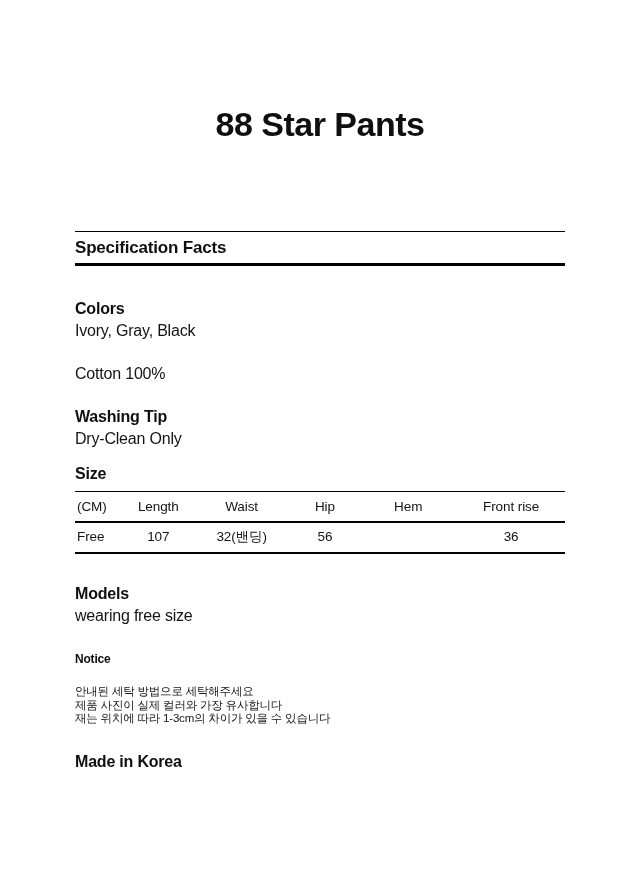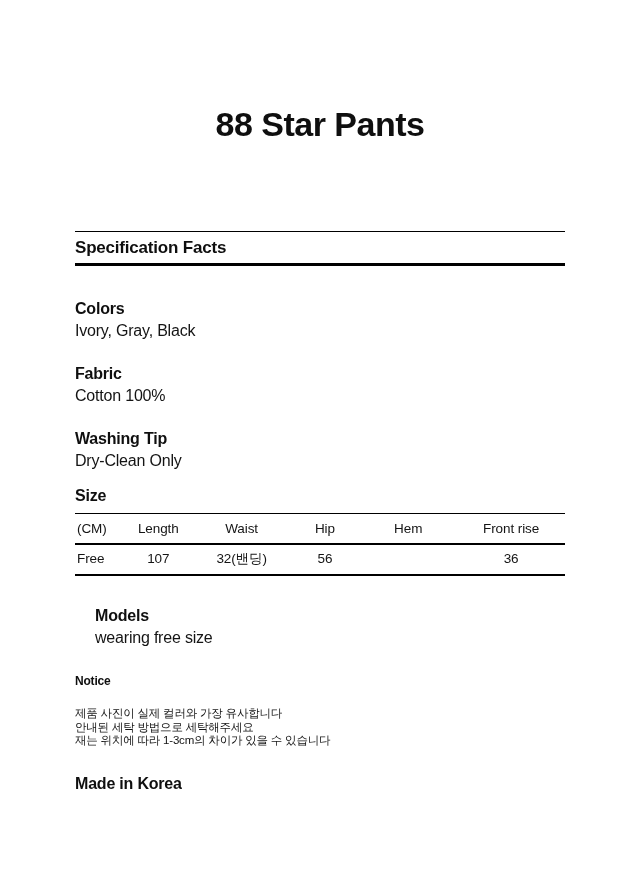--- a/index.html
+++ b/index.html
@@ -105,21 +105,20 @@
     line-height: 16px;
     font-weight: 400;
     letter-spacing: -0.1px;
     color: #141414;
     text-align: center;
     padding: 6px 0 7px 0;
     border-bottom: 2px solid #000000;
   }
   .models-block {
     margin-top: 29px;
-    margin-left: 20px;
   }
   .notice-heading {
     margin-top: 21px;
     font-size: 12px;
     line-height: 22px;
     font-weight: 700;
     letter-spacing: -0.2px;
     color: #0f0f0f;
   }
   .notice-lines {
@@ -152,21 +151,20 @@
     <div class="spec-header">
       <div class="spec-header-text">Specification Facts</div>
     </div>
 
     <div class="spec-block first">
       <div class="spec-label">Colors</div>
       <div class="spec-value">Ivory, Gray, Black</div>
     </div>
 
     <div class="spec-block">
-      <div class="spec-label">Fabric</div>
       <div class="spec-value">Cotton 100%</div>
     </div>
 
     <div class="spec-block">
       <div class="spec-label">Washing Tip</div>
       <div class="spec-value">Dry-Clean Only</div>
     </div>
 
     <div class="size-heading">Size</div>
 
@@ -202,21 +200,21 @@
     </table>
 
     <div class="spec-block models-block">
       <div class="spec-label">Models</div>
       <div class="spec-value">wearing free size</div>
     </div>
 
     <div class="notice-heading">Notice</div>
 
     <div class="notice-lines">
+      <div class="notice-line">안내된 세탁 방법으로 세탁해주세요</div>
       <div class="notice-line">제품 사진이 실제 컬러와 가장 유사합니다</div>
-      <div class="notice-line">안내된 세탁 방법으로 세탁해주세요</div>
       <div class="notice-line">재는 위치에 따라 1-3cm의 차이가 있을 수 있습니다</div>
     </div>
 
     <div class="made-in">Made in Korea</div>
 
   </div>
 </div>
 
 </body></html>

